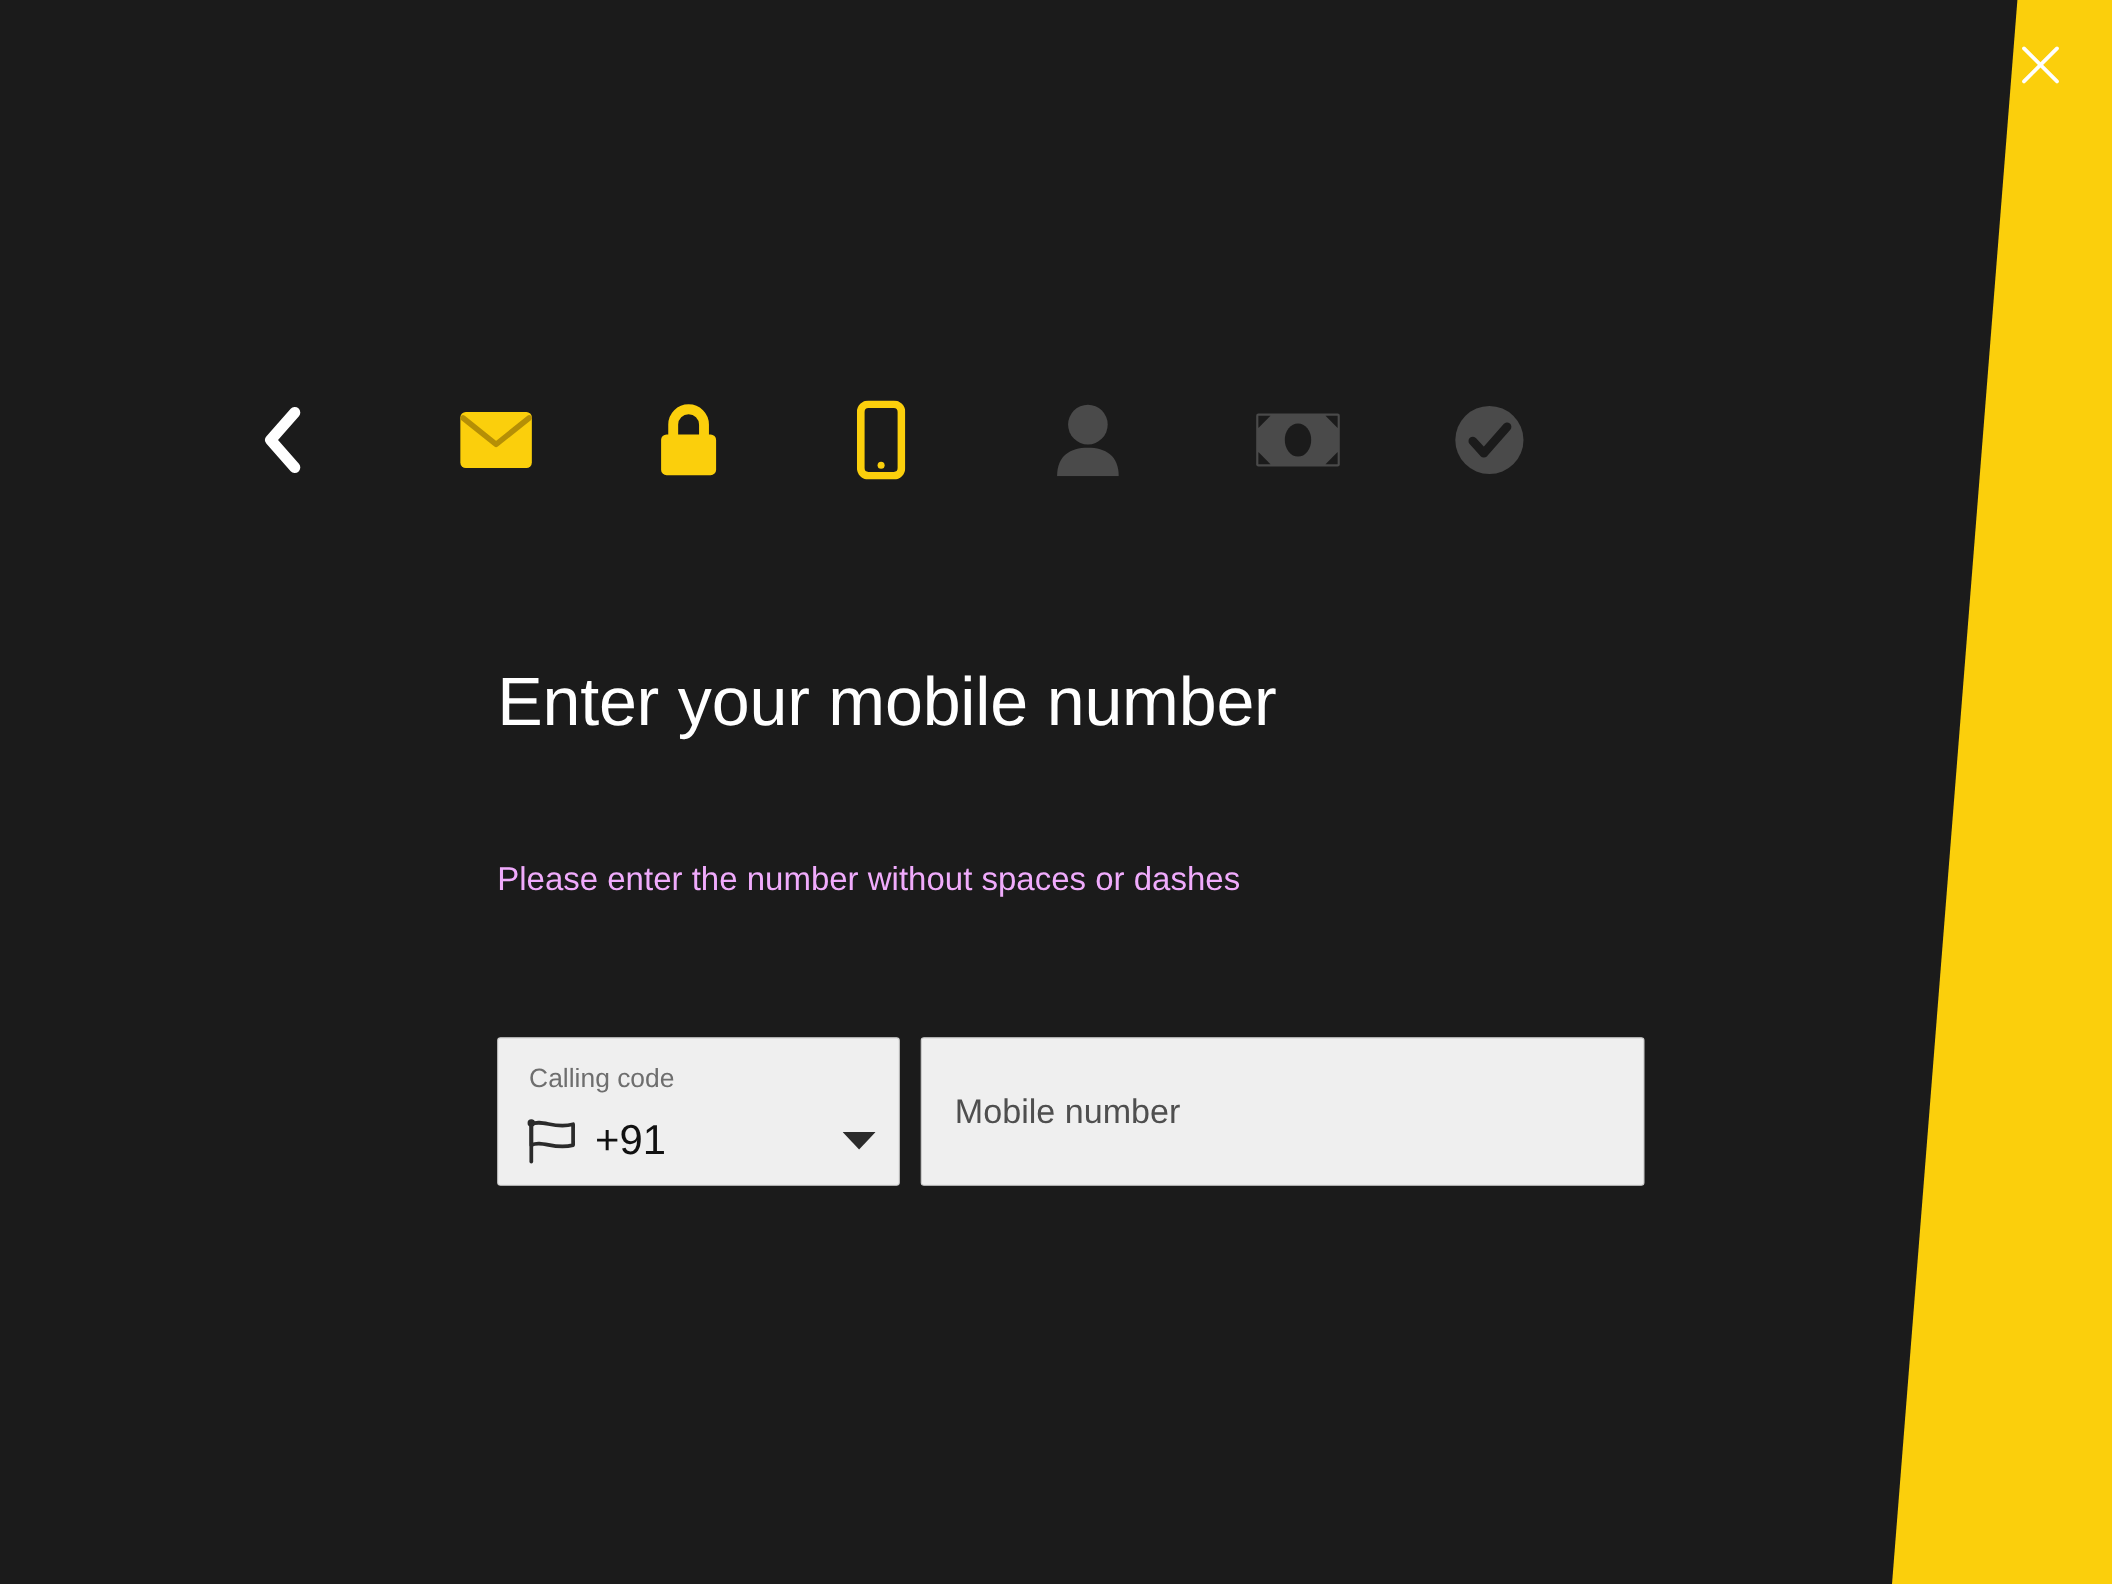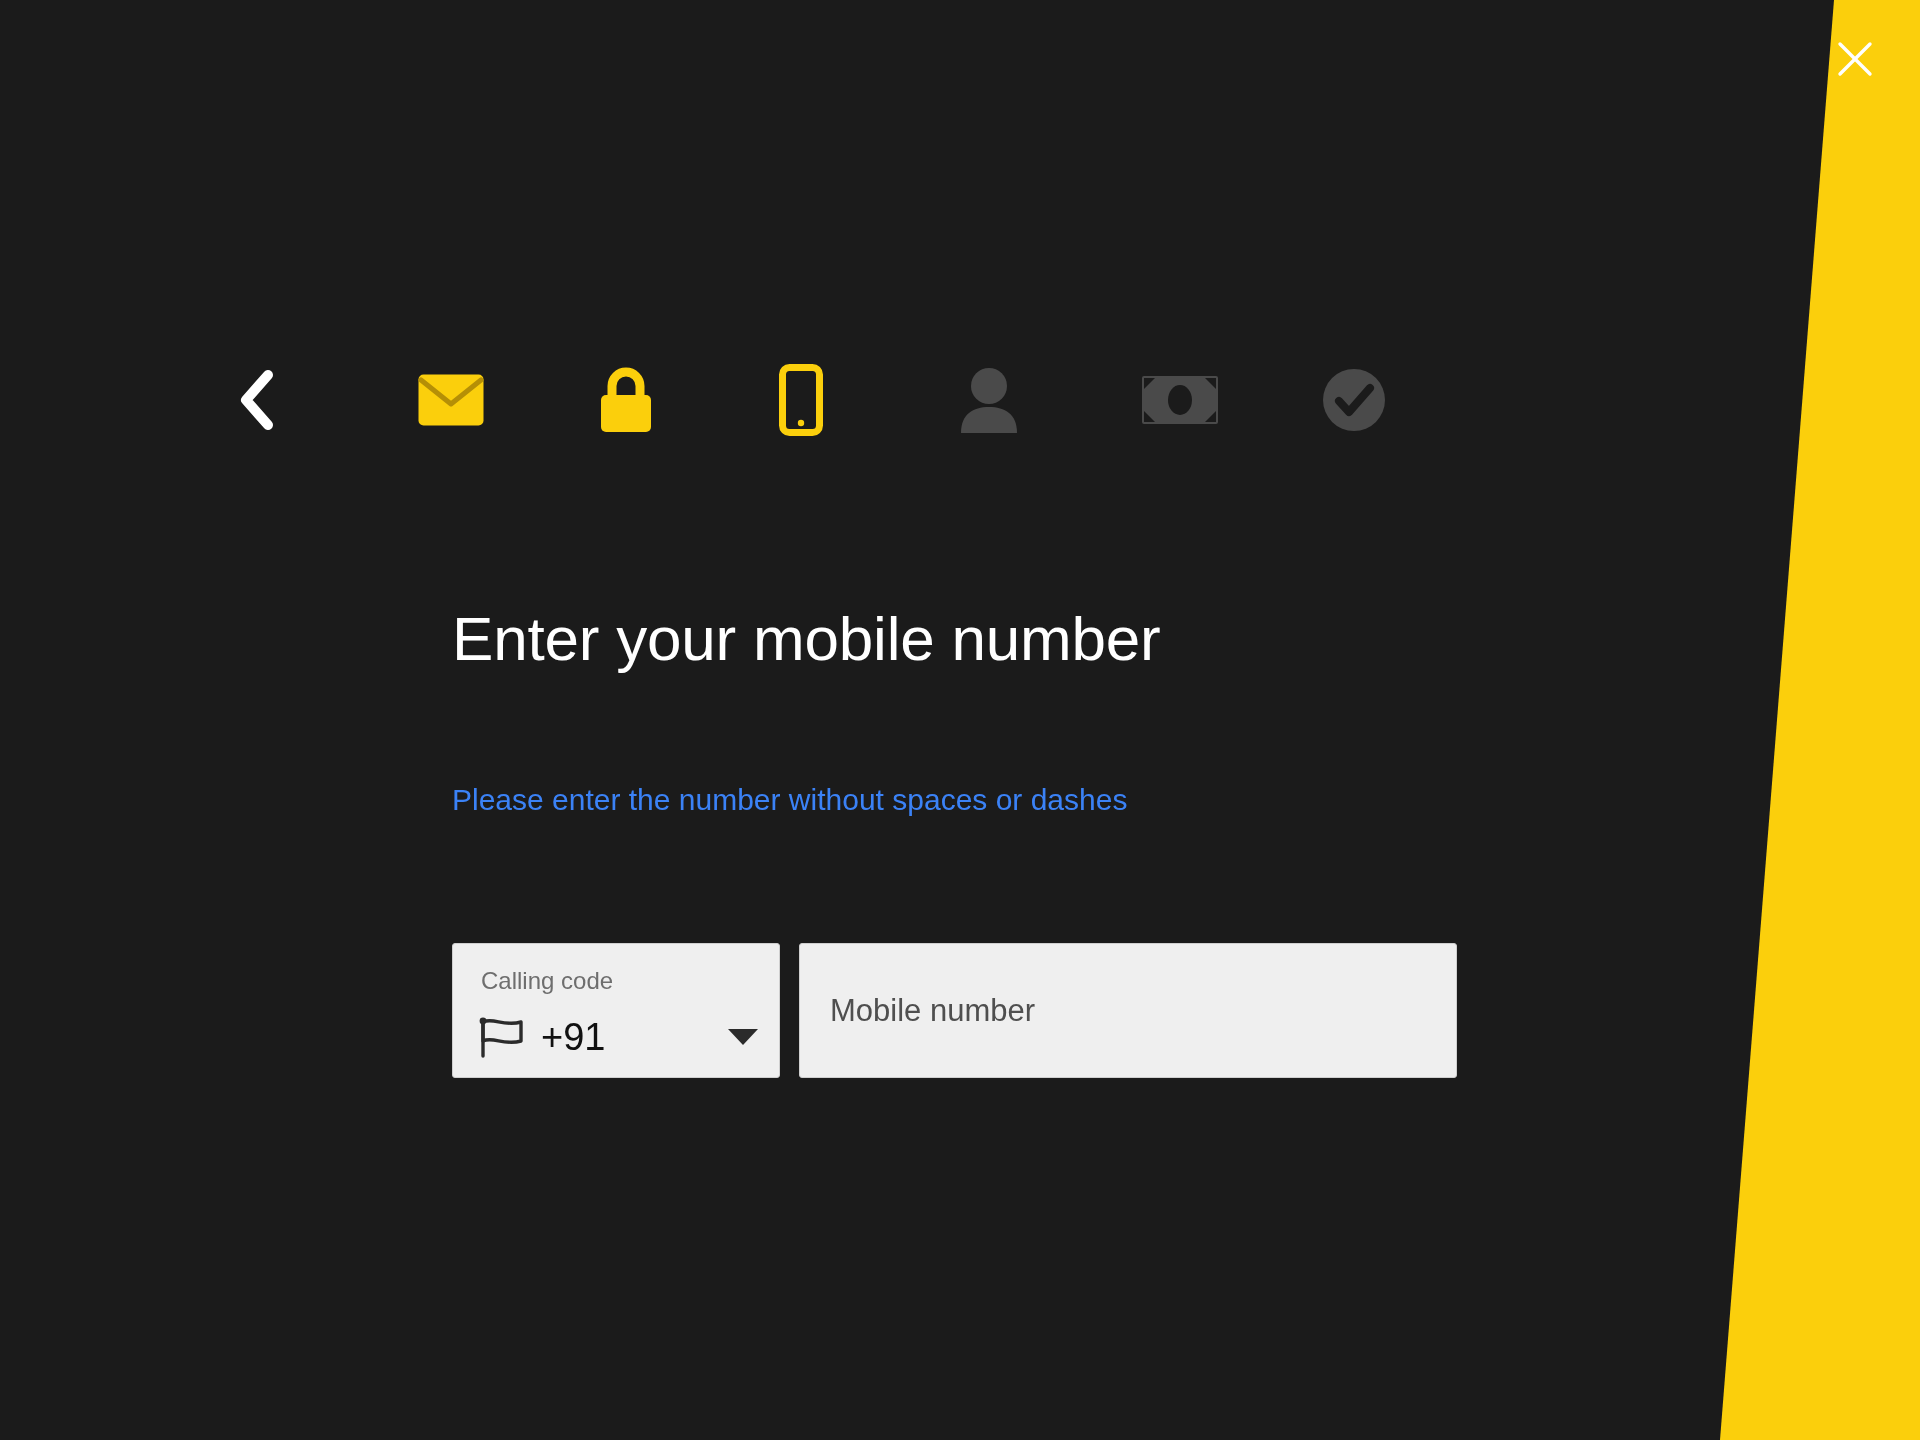--- a/index.html
+++ b/index.html
@@ -91,38 +91,38 @@
     color: #ffffff;
     white-space: nowrap;
   }
   .page-subtitle {
     position: absolute;
     left: 452px;
     top: 800px;
     font-size: 30px;
     line-height: 1;
     font-weight: 400;
-    color: #3b82f6;
+    color: #f0abfc;
     white-space: nowrap;
     transform: translateY(-50%);
   }
 
   
   .form-row {
     position: absolute;
     left: 452px;
     top: 943px;
     display: flex;
     align-items: flex-start;
     gap: 19px;
   }
 
   .calling-code {
     position: relative;
-    width: 328px;
+    width: 366px;
     height: 135px;
     background: #efefef;
     border: 1px solid #cfcfcf;
     border-radius: 3px;
     box-sizing: border-box;
     cursor: pointer;
     padding-left: 12px;
   }
   .cc-label {
     position: absolute;

